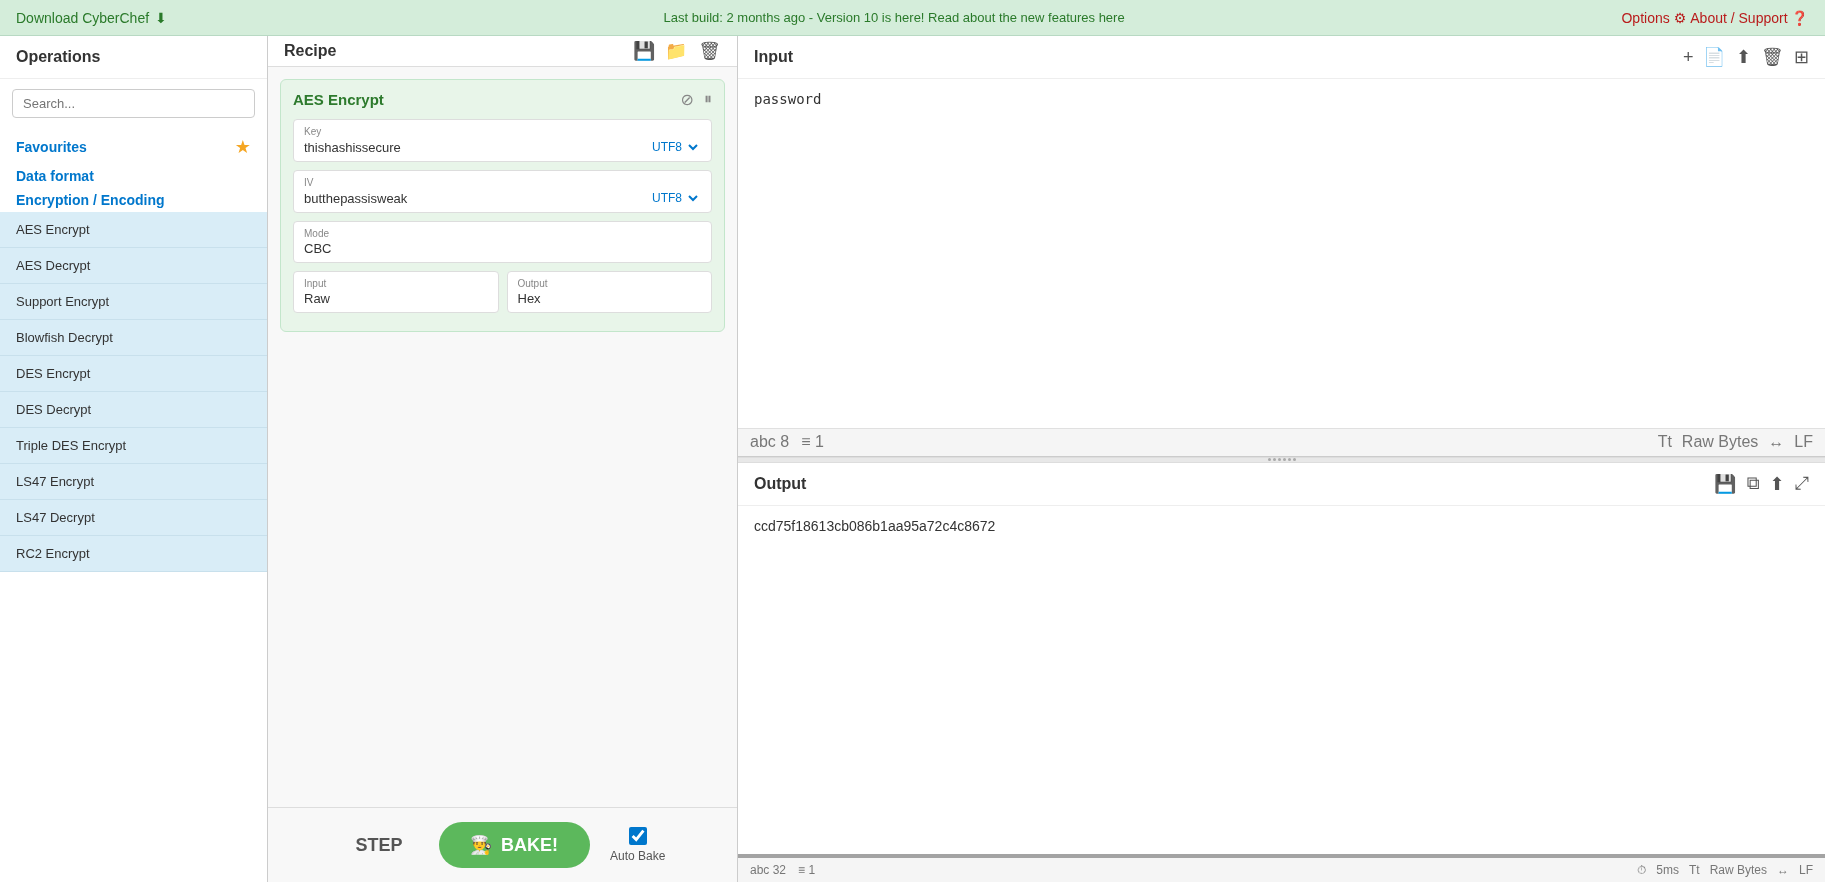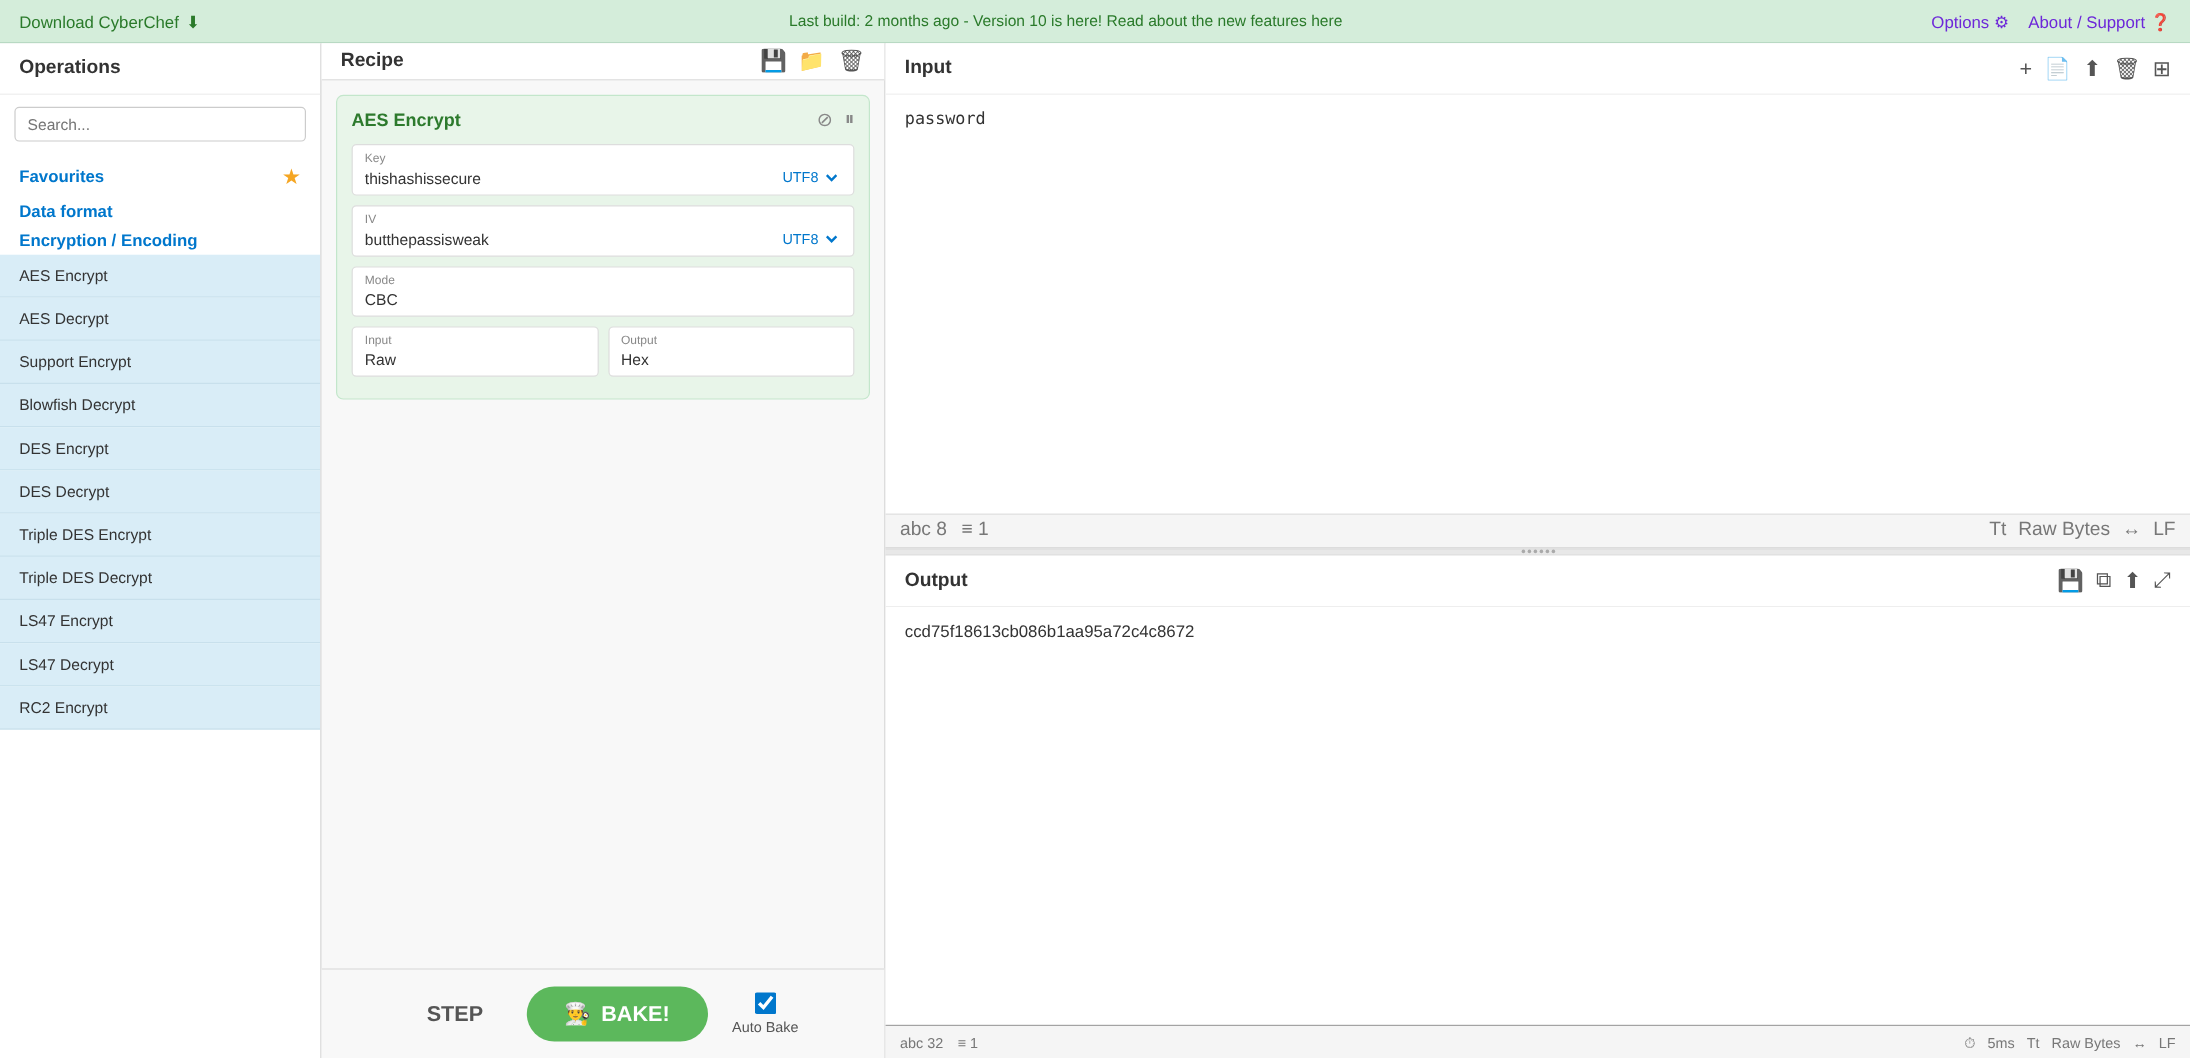--- a/index.html
+++ b/index.html
@@ -6,21 +6,21 @@
     body { width: 1825px; height: 882px; overflow: hidden; background: #f0f0f0; display: flex; flex-direction: column; }
 
     
     #topbar {
       display: flex; align-items: center; justify-content: space-between;
       background: #d4edda; padding: 0 16px; height: 36px; flex-shrink: 0;
       border-bottom: 1px solid #b8d9c3;
     }
     #topbar-left { display: flex; align-items: center; gap: 6px; color: #2a7a2a; font-size: 14px; }
     #topbar-center { color: #2a7a2a; font-size: 13px; text-align: center; flex: 1; }
-    #topbar-right { display: flex; align-items: center; gap: 16px; color: #6d28d9; font-size: 14px; }
+    #topbar-right { display: flex; align-items: center; gap: 4px; color: #b91c1c; font-size: 14px; }
     #topbar-right span { cursor: pointer; display: flex; align-items: center; gap: 4px; }
 
     
     #main { display: flex; flex: 1; overflow: hidden; }
 
     
     #sidebar {
       width: 268px; background: #fff; border-right: 1px solid #ccc;
       display: flex; flex-direction: column; flex-shrink: 0; overflow: hidden;
     }
@@ -132,21 +132,21 @@
     }
     #output-title { font-size: 16px; font-weight: bold; color: #333; }
     #output-icons { display: flex; gap: 10px; align-items: center; color: #555; font-size: 18px; }
     #output-icons span { cursor: pointer; }
     #output-content {
       flex: 1; padding: 12px 16px; font-size: 14px; color: #333;
       font-family: monospace; background: #fff; overflow-y: auto;
     }
     #output-statusbar {
       display: flex; align-items: center; justify-content: space-between;
-      padding: 4px 12px; background: #f5f5f5; border-top: 1px solid #a3a3a3;
+      padding: 4px 12px; background: #f5f5f5; border-top: 4px solid #a3a3a3;
       font-size: 12px; color: #777; height: 28px;
     }
     #output-status-left { display: flex; gap: 12px; align-items: center; }
     #output-status-right { display: flex; gap: 10px; align-items: center; }
 
     
     #resize-handle {
       height: 6px; background: #e8e8e8; border-top: 1px solid #ddd;
       border-bottom: 1px solid #ddd; cursor: row-resize;
       display: flex; align-items: center; justify-content: center;
@@ -191,21 +191,20 @@
     <div id="data-format-label">Data format</div>
     <div id="enc-encoding-label">Encryption / Encoding</div>
     <div id="ops-list">
       <div class="op-item">AES Encrypt</div>
       <div class="op-item">AES Decrypt</div>
       <div class="op-item">Support Encrypt</div>
       <div class="op-item">Blowfish Decrypt</div>
       <div class="op-item">DES Encrypt</div>
       <div class="op-item">DES Decrypt</div>
       <div class="op-item">Triple DES Encrypt</div>
-      <div class="op-item">Triple DES Decrypt</div>
       <div class="op-item">LS47 Encrypt</div>
       <div class="op-item">LS47 Decrypt</div>
       <div class="op-item">RC2 Encrypt</div>
     </div>
   </div>
 
   <div id="recipe-panel">
     <div id="recipe-header">
       <span id="recipe-title">Recipe</span>
       <div id="recipe-icons">

